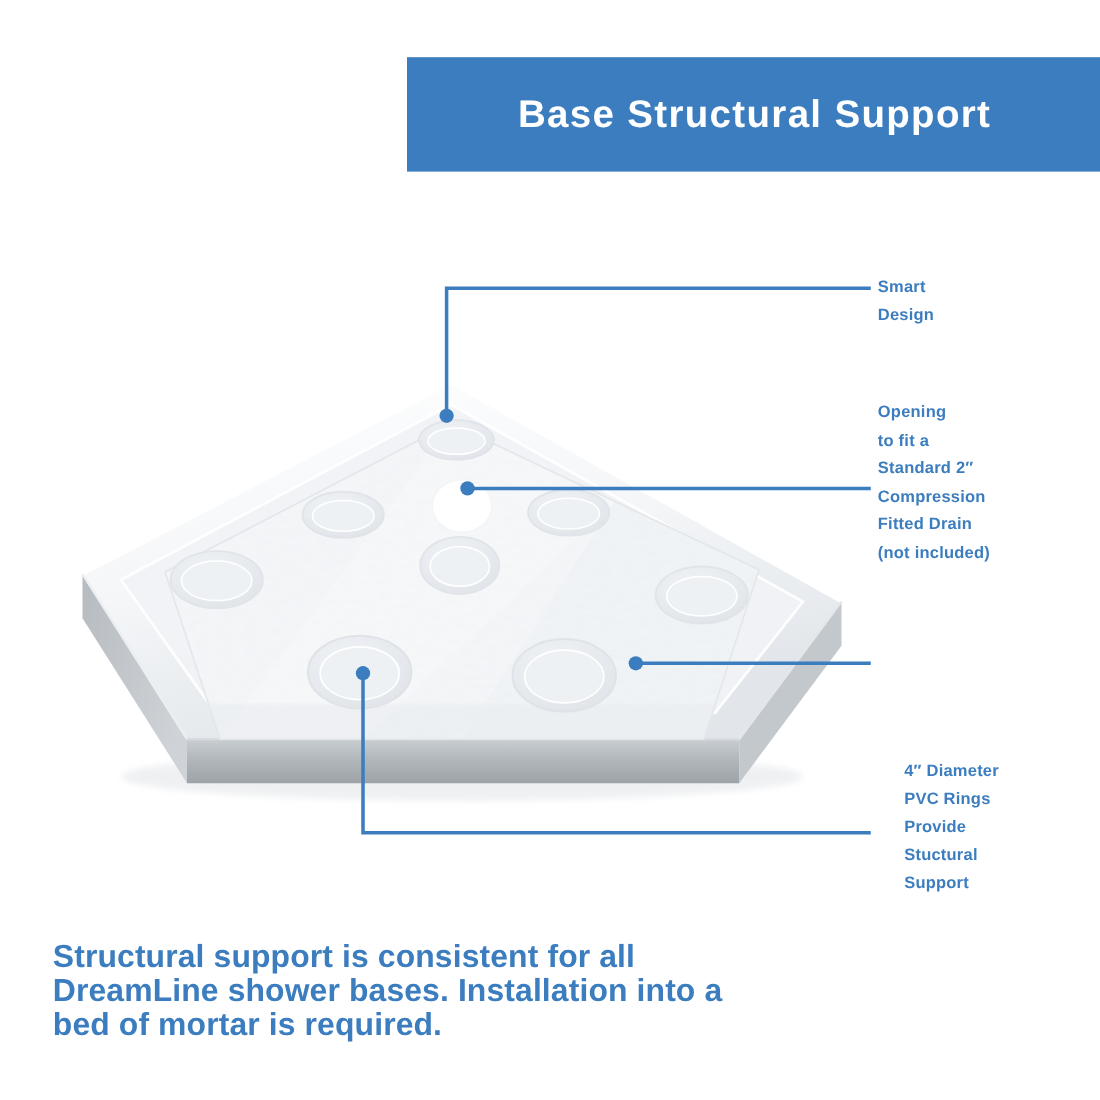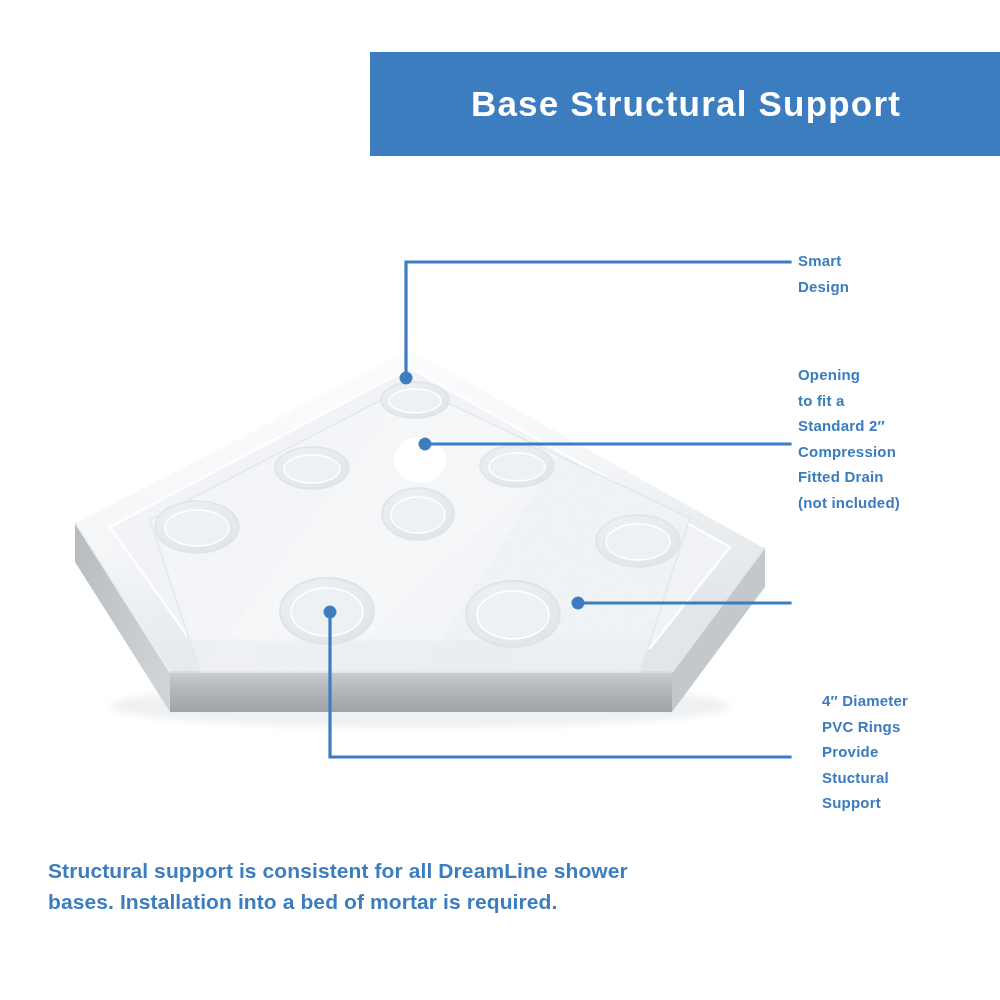--- a/index.html
+++ b/index.html
@@ -55,21 +55,21 @@
   .annot-fiberglass { left: 798px; top: 578px;  }
   .annot-pvc        { left: 798px; top: 688px; margin-left: 24px;  }
 
   
   .caption {
     position: absolute;
     left: 48px;
     top: 855px;
     width: 640px;
     color: #3b7dbe;
-    font-size: 21px;
+    font-size: 29px;
     font-weight: bold;
     line-height: 31px;
     letter-spacing: 0.1px;
     font-family: "Liberation Sans", sans-serif;
   }
 
   
   .leaders {
     position: absolute;
     left: 0; top: 0;

